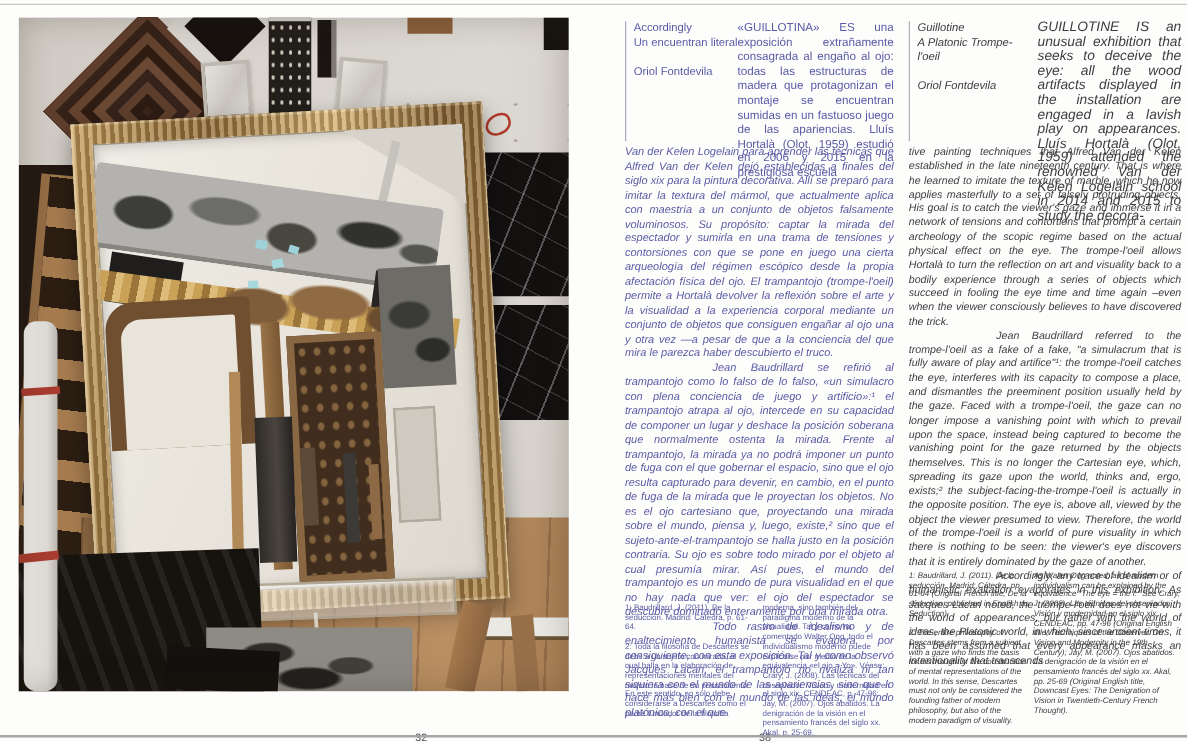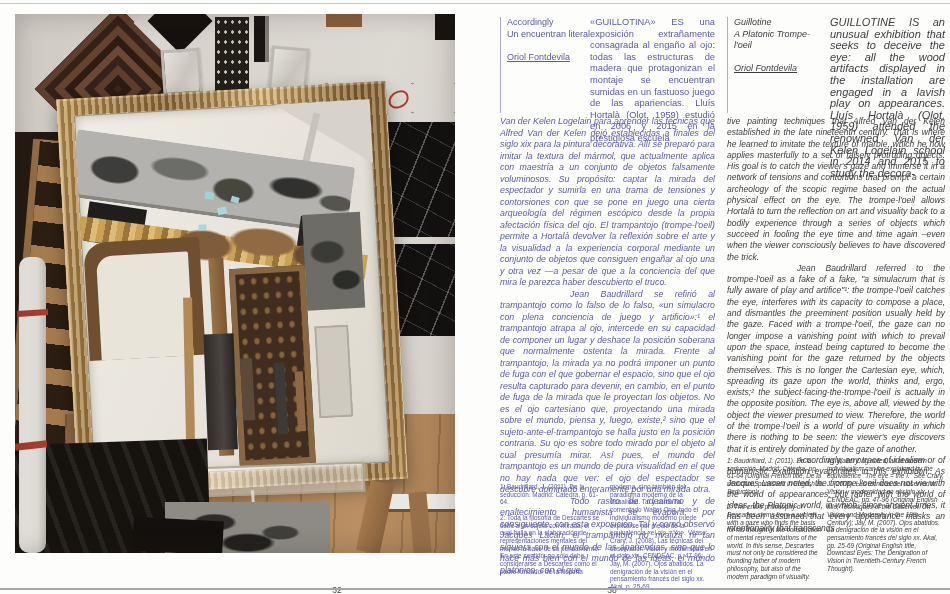--- a/index.html
+++ b/index.html
@@ -119,21 +119,21 @@
   .pn-left{left:327px;}
   .pn-right{left:602px;}
 
   
   .col{position:absolute;top:15px;}
   .col-es{left:500px;width:215px;color:#5a5aa5;}
   .col-en{left:727px;width:218px;color:#3d3d40;font-style:italic;}
   .col-header{position:absolute;left:0;top:2px;width:86px;height:96px;border-left:1px solid #a9a9c6;
               padding-left:6px;font-size:9px;line-height:11.5px;}
   .col-en .col-header{border-left-color:#b3b3b3;}
-  .header-author{margin-top:11.5px;text-decoration:underline;}
+  .header-author{margin-top:11.5px;}
   .intro{position:absolute;top:2px;font-size:9.3px;line-height:11.6px;text-align:justify;}
   .col-es .intro{left:90px;width:125px;}
   .col-en .intro{left:103px;width:115px;font-size:11px;}
   .body{position:absolute;left:0;top:101px;width:100%;font-size:8.8px;line-height:11.5px;text-align:justify;font-style:italic;}
   .col-en .body{font-size:8.5px;line-height:11.3px;}
   .body p{margin:0;}
   .body p + p{text-indent:70px;}
   .fns{position:absolute;left:0;width:100%;font-size:6.4px;line-height:7.7px;text-align:left;}
   .col-es .fns{top:468px;}
   .col-en .fns{top:442px;}

